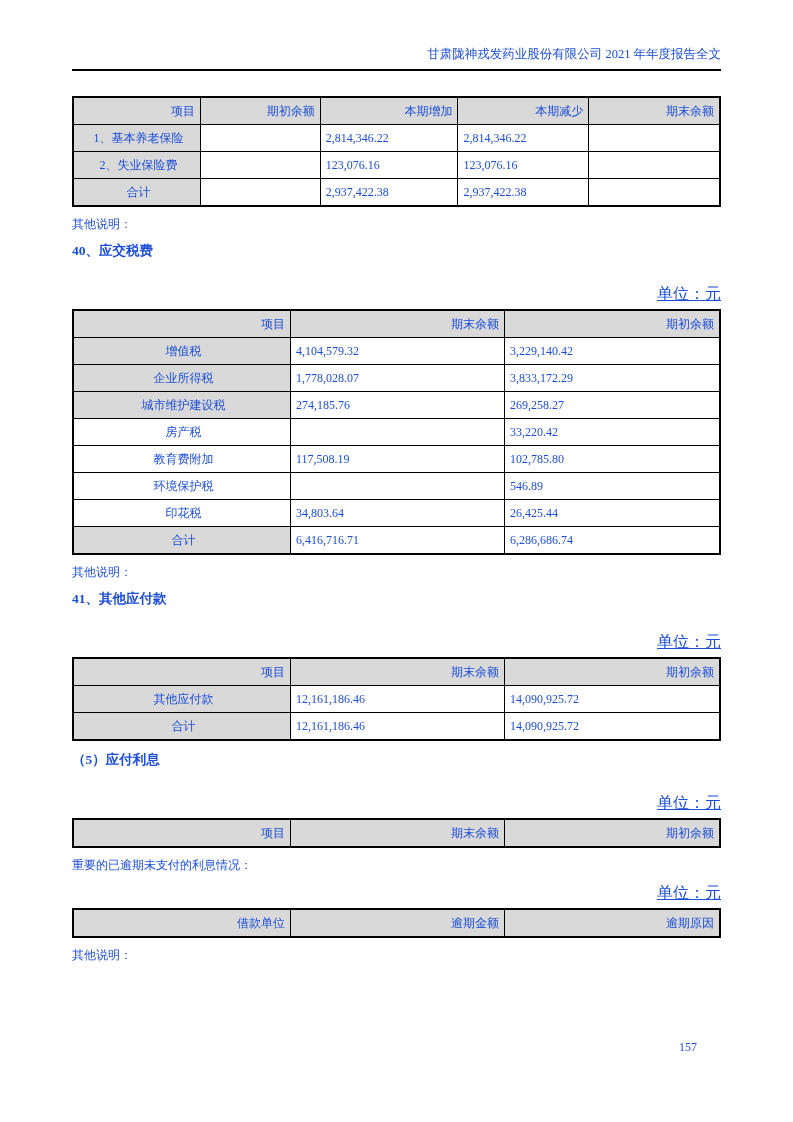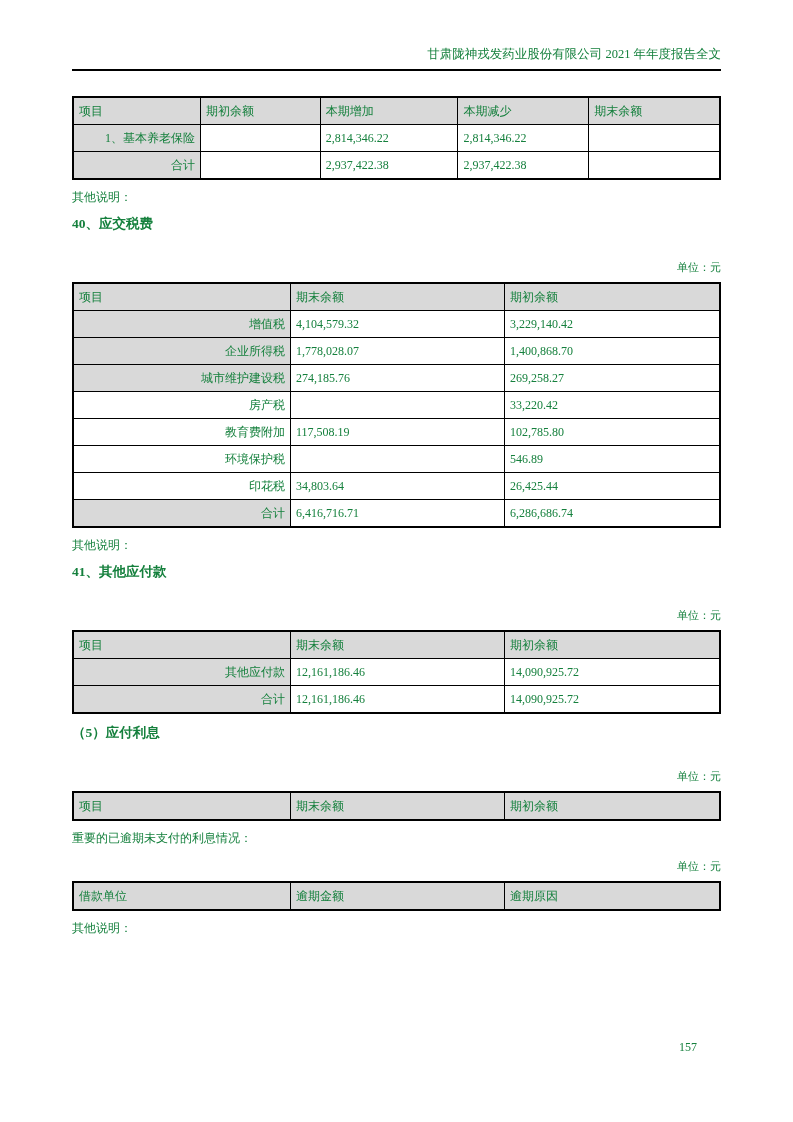--- a/index.html
+++ b/index.html
@@ -7,21 +7,21 @@
     padding: 0;
     background: #888;
   }
   .page {
     position: relative;
     width: 793px;
     height: 1122px;
     margin: 0 auto;
     background: #ffffff;
     font-family: "Liberation Serif", "DejaVu Serif", serif;
-    color: #15803d;
+    color: #1d4ed8;
     overflow: hidden;
   }
   .content {
     margin: 0 72px;
   }
   .report-header {
     padding-top: 46px;
     padding-bottom: 7px;
     border-bottom: 2px solid #000;
     text-align: right;
@@ -39,24 +39,24 @@
     border: 1px solid #000;
     height: 26px;
     line-height: 15px;
     padding: 0 5px;
     font-weight: normal;
     overflow: hidden;
     white-space: nowrap;
   }
   .doc-table th {
     background: #d9d9d9;
-    text-align: left;
+    text-align: right;
   }
   .doc-table td.cell-label {
-    text-align: right;
+    text-align: center;
     padding-left: 8px;
   }
   .doc-table td.cell-num {
     text-align: left;
   }
   .doc-table td.shaded {
     background: #d9d9d9;
   }
   .note-line {
     margin-top: 9px;
@@ -66,22 +66,23 @@
   .section-title {
     margin-top: 10px;
     font-size: 13.5px;
     font-weight: bold;
     line-height: 18px;
   }
   .unit-line {
     margin-top: 26px;
     margin-bottom: 7px;
     text-align: right;
-    font-size: 11px;
+    font-size: 16px;
     line-height: 16px;
+    text-decoration: underline;
   }
   .unit-line.tight {
     margin-top: 12px;
   }
   .mt-table1 { margin-top: 25px; }
   .page-number {
     position: absolute;
     top: 1040px;
     right: 96px;
     font-size: 12px;
@@ -117,20 +118,27 @@
           </thead>
           <tbody>
             <tr>
               <td class="cell-label shaded">1、基本养老保险</td>
               <td class="cell-num"></td>
               <td class="cell-num">2,814,346.22</td>
               <td class="cell-num">2,814,346.22</td>
               <td class="cell-num"></td>
             </tr>
             <tr>
+              <td class="cell-label shaded">2、失业保险费</td>
+              <td class="cell-num"></td>
+              <td class="cell-num">123,076.16</td>
+              <td class="cell-num">123,076.16</td>
+              <td class="cell-num"></td>
+            </tr>
+            <tr>
               <td class="cell-label shaded">合计</td>
               <td class="cell-num"></td>
               <td class="cell-num">2,937,422.38</td>
               <td class="cell-num">2,937,422.38</td>
               <td class="cell-num"></td>
             </tr>
           </tbody>
         </table>
       </div>
 
@@ -156,21 +164,21 @@
           </thead>
           <tbody>
             <tr>
               <td class="cell-label shaded">增值税</td>
               <td class="cell-num">4,104,579.32</td>
               <td class="cell-num">3,229,140.42</td>
             </tr>
             <tr>
               <td class="cell-label shaded">企业所得税</td>
               <td class="cell-num">1,778,028.07</td>
-              <td class="cell-num">1,400,868.70</td>
+              <td class="cell-num">3,833,172.29</td>
             </tr>
             <tr>
               <td class="cell-label shaded">城市维护建设税</td>
               <td class="cell-num">274,185.76</td>
               <td class="cell-num">269,258.27</td>
             </tr>
             <tr>
               <td class="cell-label">房产税</td>
               <td class="cell-num"></td>
               <td class="cell-num">33,220.42</td>

